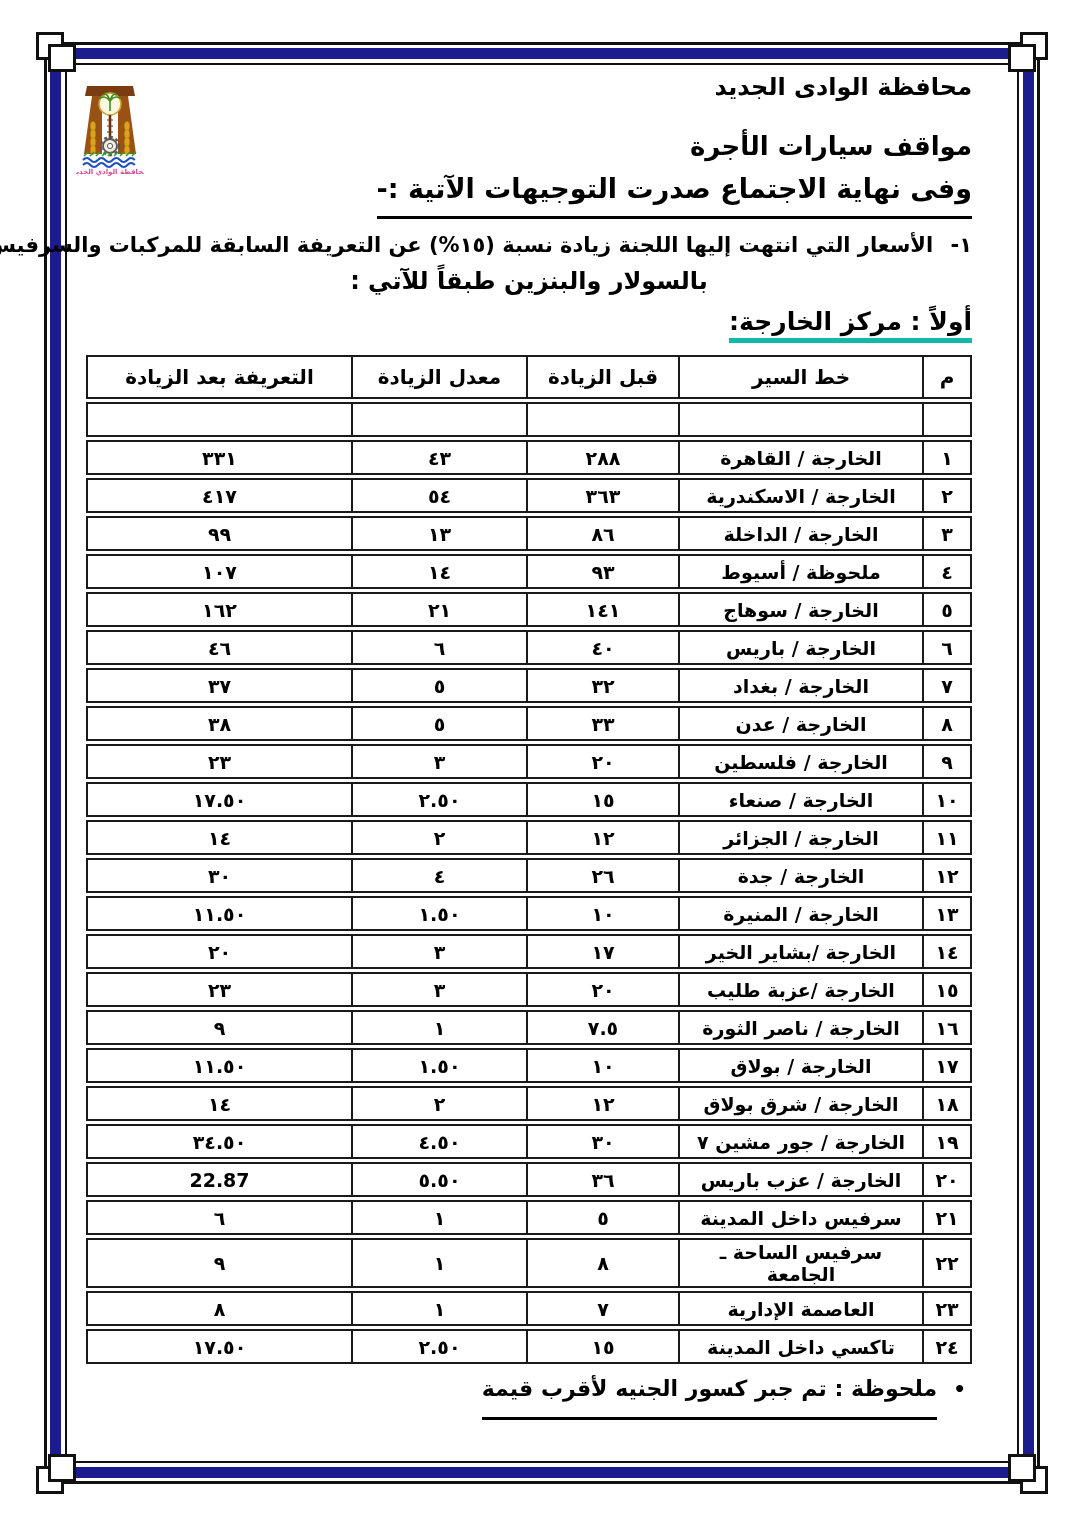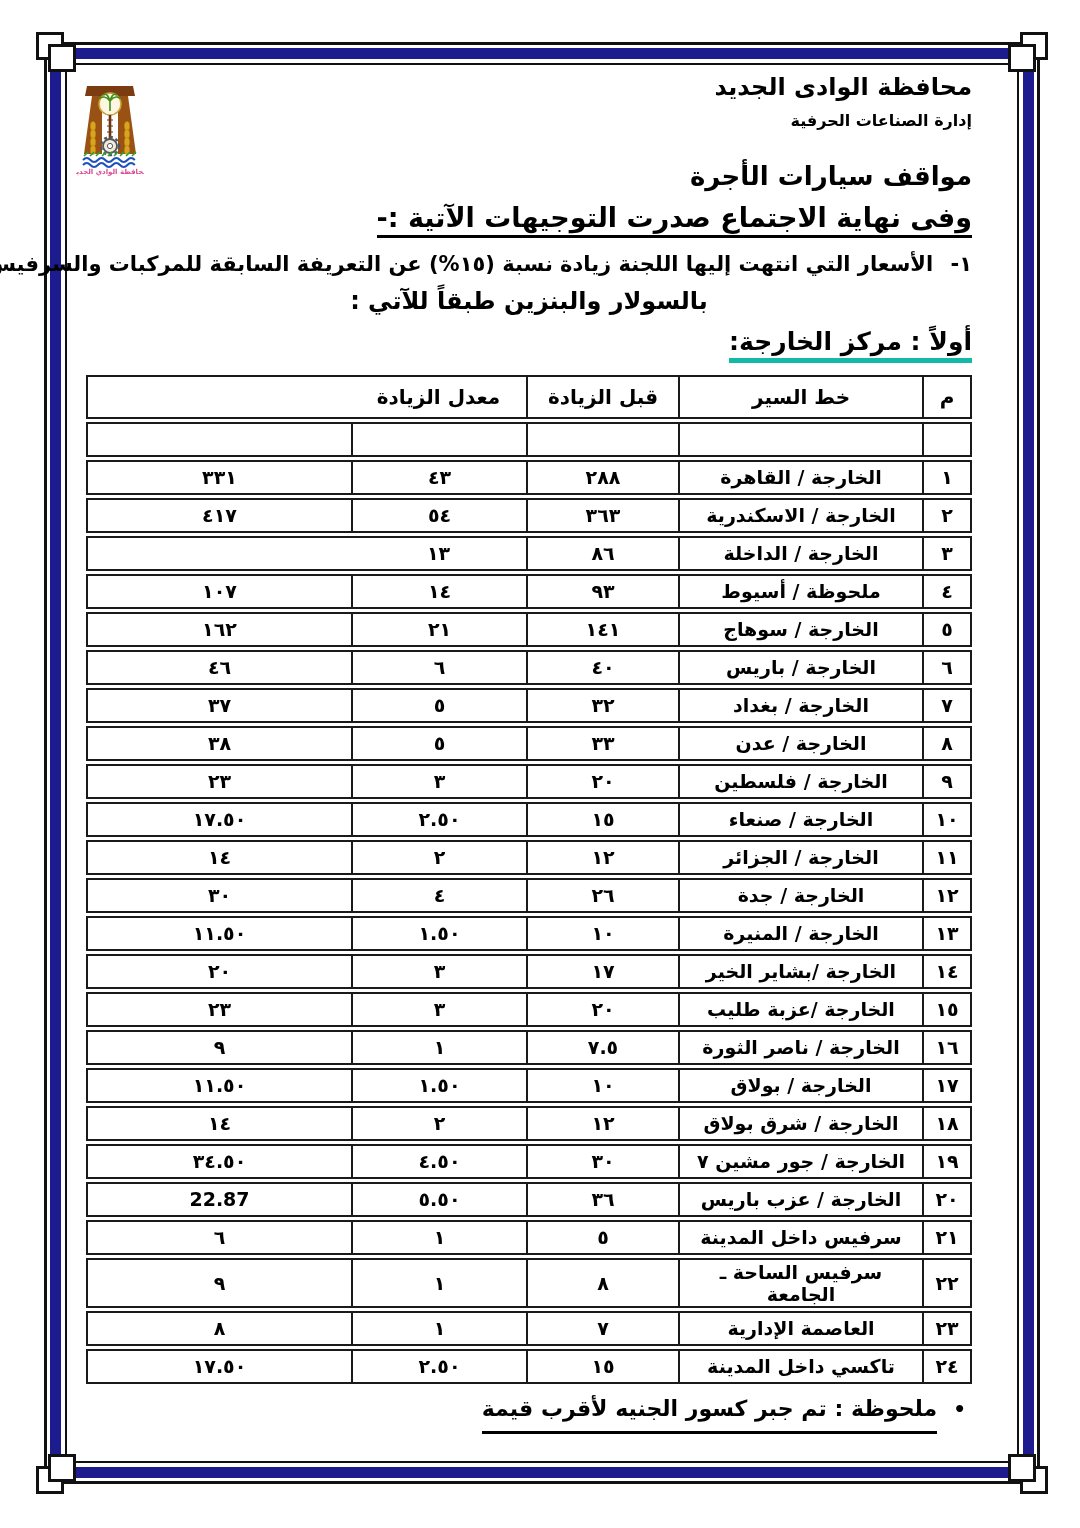--- a/index.html
+++ b/index.html
@@ -19,21 +19,21 @@
   .csq{position:absolute;width:22px;height:22px;background:#fff;border:3px solid var(--frame-black,#111);z-index:2;}
   
   .content{
     position:absolute;left:86px;top:72px;width:886px;
     direction:rtl;text-align:right;z-index:3;
   }
   .hdr-line1{font-size:24px;font-weight:700;line-height:1.25;letter-spacing:-1px;}
   .hdr-line2{font-size:16px;font-weight:700;line-height:1.3;margin-top:9px;letter-spacing:-1px;}
   .hdr-line3{font-size:26px;font-weight:700;line-height:1.25;margin-top:28px;letter-spacing:-1px;}
   .doc-title{margin-top:10px;font-size:27px;font-weight:700;}
-  .doc-title span{display:inline-block;border-bottom:3px solid #000;padding-bottom:2px;text-align:center;}
+  .doc-title span{display:inline-block;border-bottom:3px solid #000;padding-bottom:12px;text-align:center;}
   .para-line1{
     margin-top:10px;font-size:21px;font-weight:700;line-height:1.55;
     text-align:justify;text-align-last:justify;
     white-space:nowrap;
   }
   .para-num{margin-left:10px;}
   .para-line2{font-size:24px;font-weight:700;line-height:1.5;text-align:center;margin-top:2px;}
   .section-heading{margin-top:8px;font-size:25px;font-weight:700;}
   .section-heading span{display:inline-block;border-bottom:5px solid #14b8a6;padding-bottom:2px;}
   
@@ -50,21 +50,21 @@
   .trow>div:not(:last-child){border-left:2px solid #1a1a1a;}
   .thead>div{min-height:40px;font-size:20px;}
   .c-num{width:48px;}
   .c-route{width:244px;}
   .c-before{width:152px;}
   .c-rate{width:175px;}
   .c-after{flex:1;}
   
   .note{margin-top:12px;font-size:22px;font-weight:700;padding-left:14px;padding-right:6px;}
   .note .bullet{margin-left:16px;font-size:20px;}
-  .note .note-text{display:inline-block;border-bottom:3px solid #000;padding-bottom:10px;}
+  .note .note-text{display:inline-block;border-bottom:3px solid #000;padding-bottom:16px;}
   
   .logo{position:absolute;left:76px;top:74px;width:68px;height:102px;z-index:3;}
 </style>
 </head>
 <body>
 
 <div class="page">
 
   <div class="frame-black-outer"></div>
   <div class="frame-blue"></div>
@@ -111,21 +111,20 @@
 
       <path d="M5 86 q3.7 -4 7.4 0 t7.4 0 t7.4 0 t7.4 0 t7.4 0 t7.4 0 t7.4 0" fill="none" stroke="#1d4fc0" stroke-width="2"></path>
       <path d="M5 91 q3.7 -4 7.4 0 t7.4 0 t7.4 0 t7.4 0 t7.4 0 t7.4 0 t7.4 0" fill="none" stroke="#1d4fc0" stroke-width="2"></path>
       <text x="32" y="100" font-size="7" font-weight="bold" fill="#d84a92" text-anchor="middle" direction="rtl"><tspan>محافظة الوادي الجديد</tspan></text>
     </svg>
   </div>
 
   <div class="content">
 
     <div class="hdr-line1">محافظة الوادى الجديد</div>
-    <div class="hdr-line2">إدارة الصناعات الحرفية</div>
     <div class="hdr-line3">مواقف سيارات الأجرة</div>
 
     <div class="doc-title">
       <span>وفى نهاية الاجتماع صدرت  التوجيهات الآتية :-</span>
     </div>
 
     <div class="para-line1">
       <span class="para-num">١-</span>
       <span>الأسعار التي انتهت إليها اللجنة زيادة نسبة (١٥%) عن التعريفة السابقة للمركبات والسرفيس التي تعمل</span>
     </div>
@@ -134,20 +133,21 @@
     <div class="section-heading">
       <span>أولاً :  مركز الخارجة:</span>
     </div>
 
     <div class="fare-table">
       <div class="trow thead">
         <div class="c-num">م</div>
         <div class="c-route">خط السير</div>
         <div class="c-before">قبل الزيادة</div>
         <div class="c-rate">معدل الزيادة</div>
+        <div class="c-after">التعريفة بعد الزيادة</div>
       </div>
       <div class="trow" hidden="">
         <div class="c-num"></div>
         <div class="c-route"></div>
         <div class="c-before"></div>
         <div class="c-rate"></div>
         <div class="c-after"></div>
       </div>
     <div class="trow">
         <div class="c-num">١</div>
@@ -161,20 +161,21 @@
         <div class="c-route">الخارجة / الاسكندرية</div>
         <div class="c-before">٣٦٣</div>
         <div class="c-rate">٥٤</div>
         <div class="c-after">٤١٧</div>
       </div>
         <div class="trow">
         <div class="c-num">٣</div>
         <div class="c-route">الخارجة / الداخلة</div>
         <div class="c-before">٨٦</div>
         <div class="c-rate">١٣</div>
+        <div class="c-after">٩٩</div>
       </div>
         <div class="trow">
         <div class="c-num">٤</div>
         <div class="c-route">ملحوظة / أسيوط</div>
         <div class="c-before">٩٣</div>
         <div class="c-rate">١٤</div>
         <div class="c-after">١٠٧</div>
       </div>
         <div class="trow">
         <div class="c-num">٥</div>

